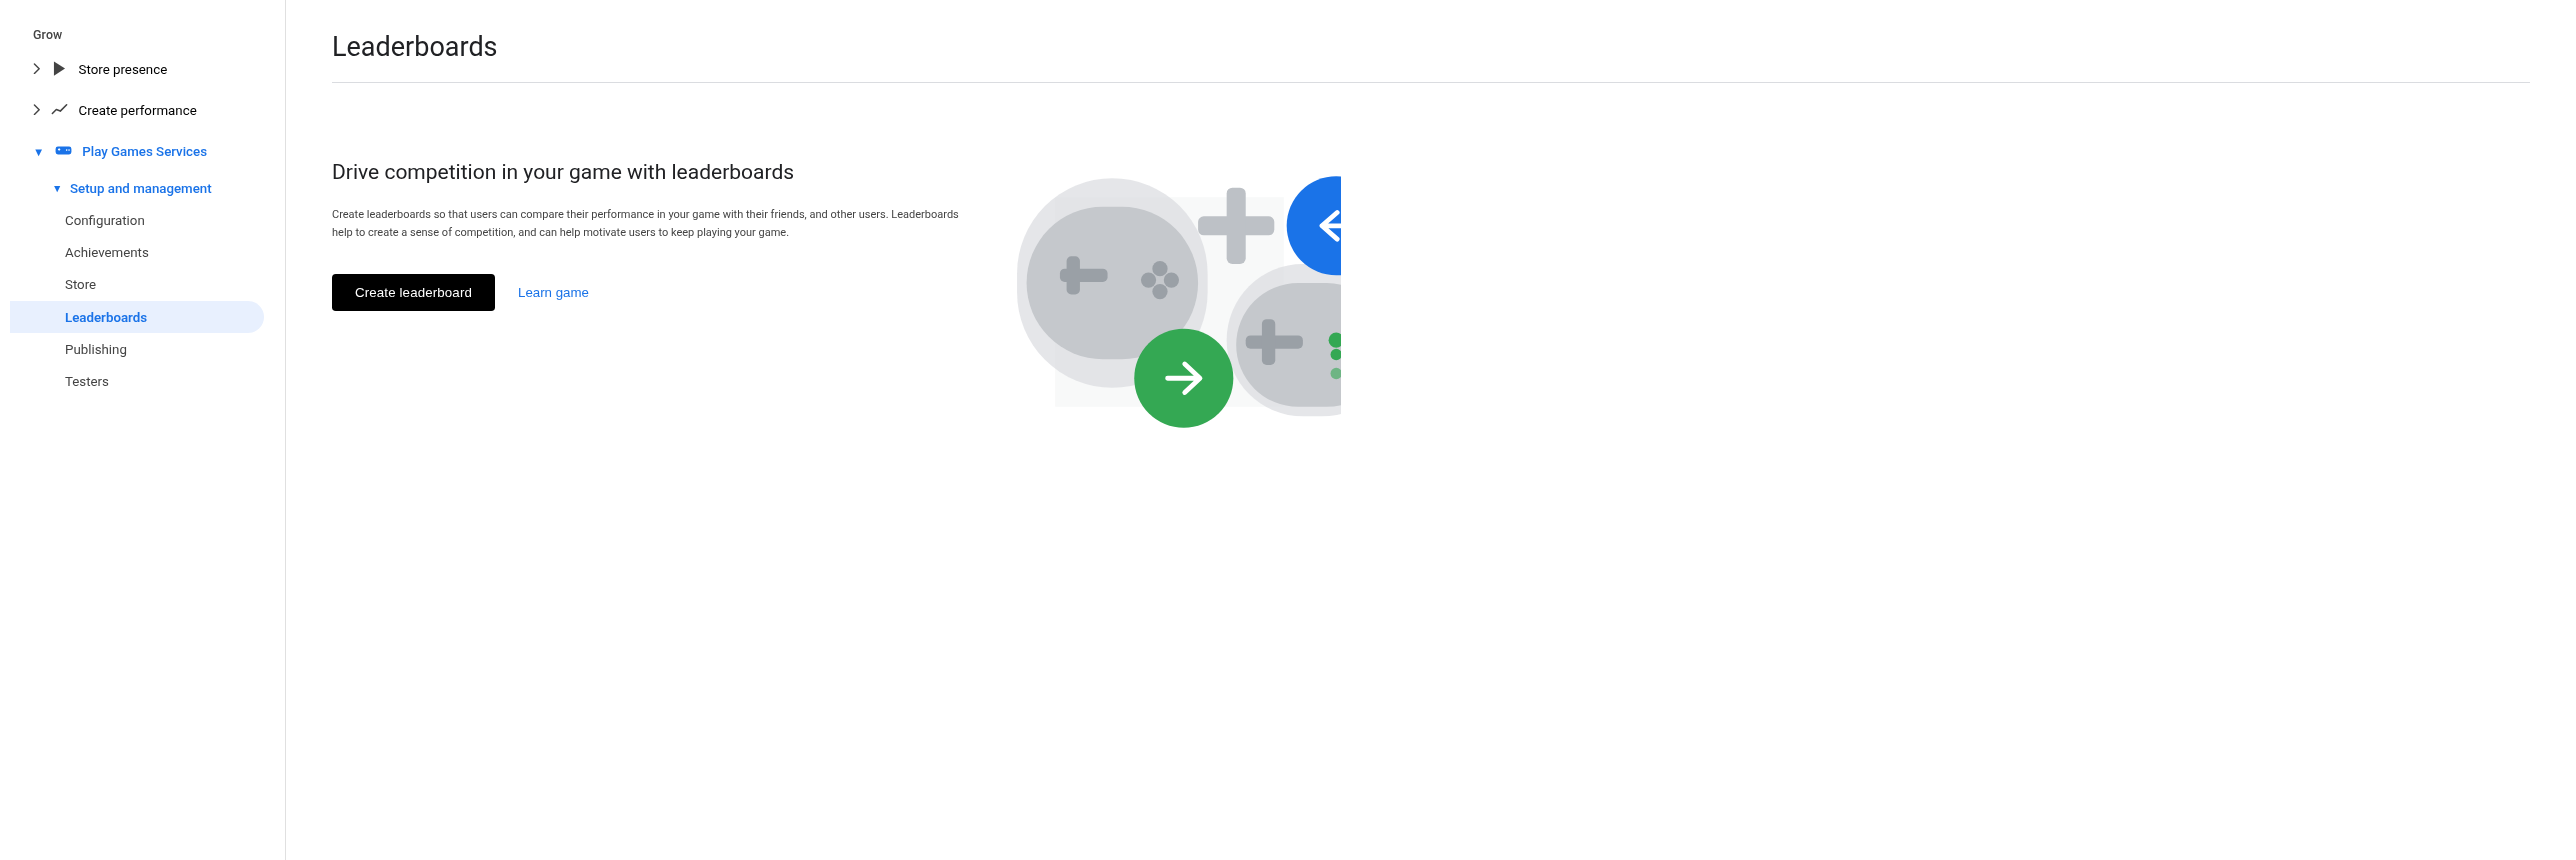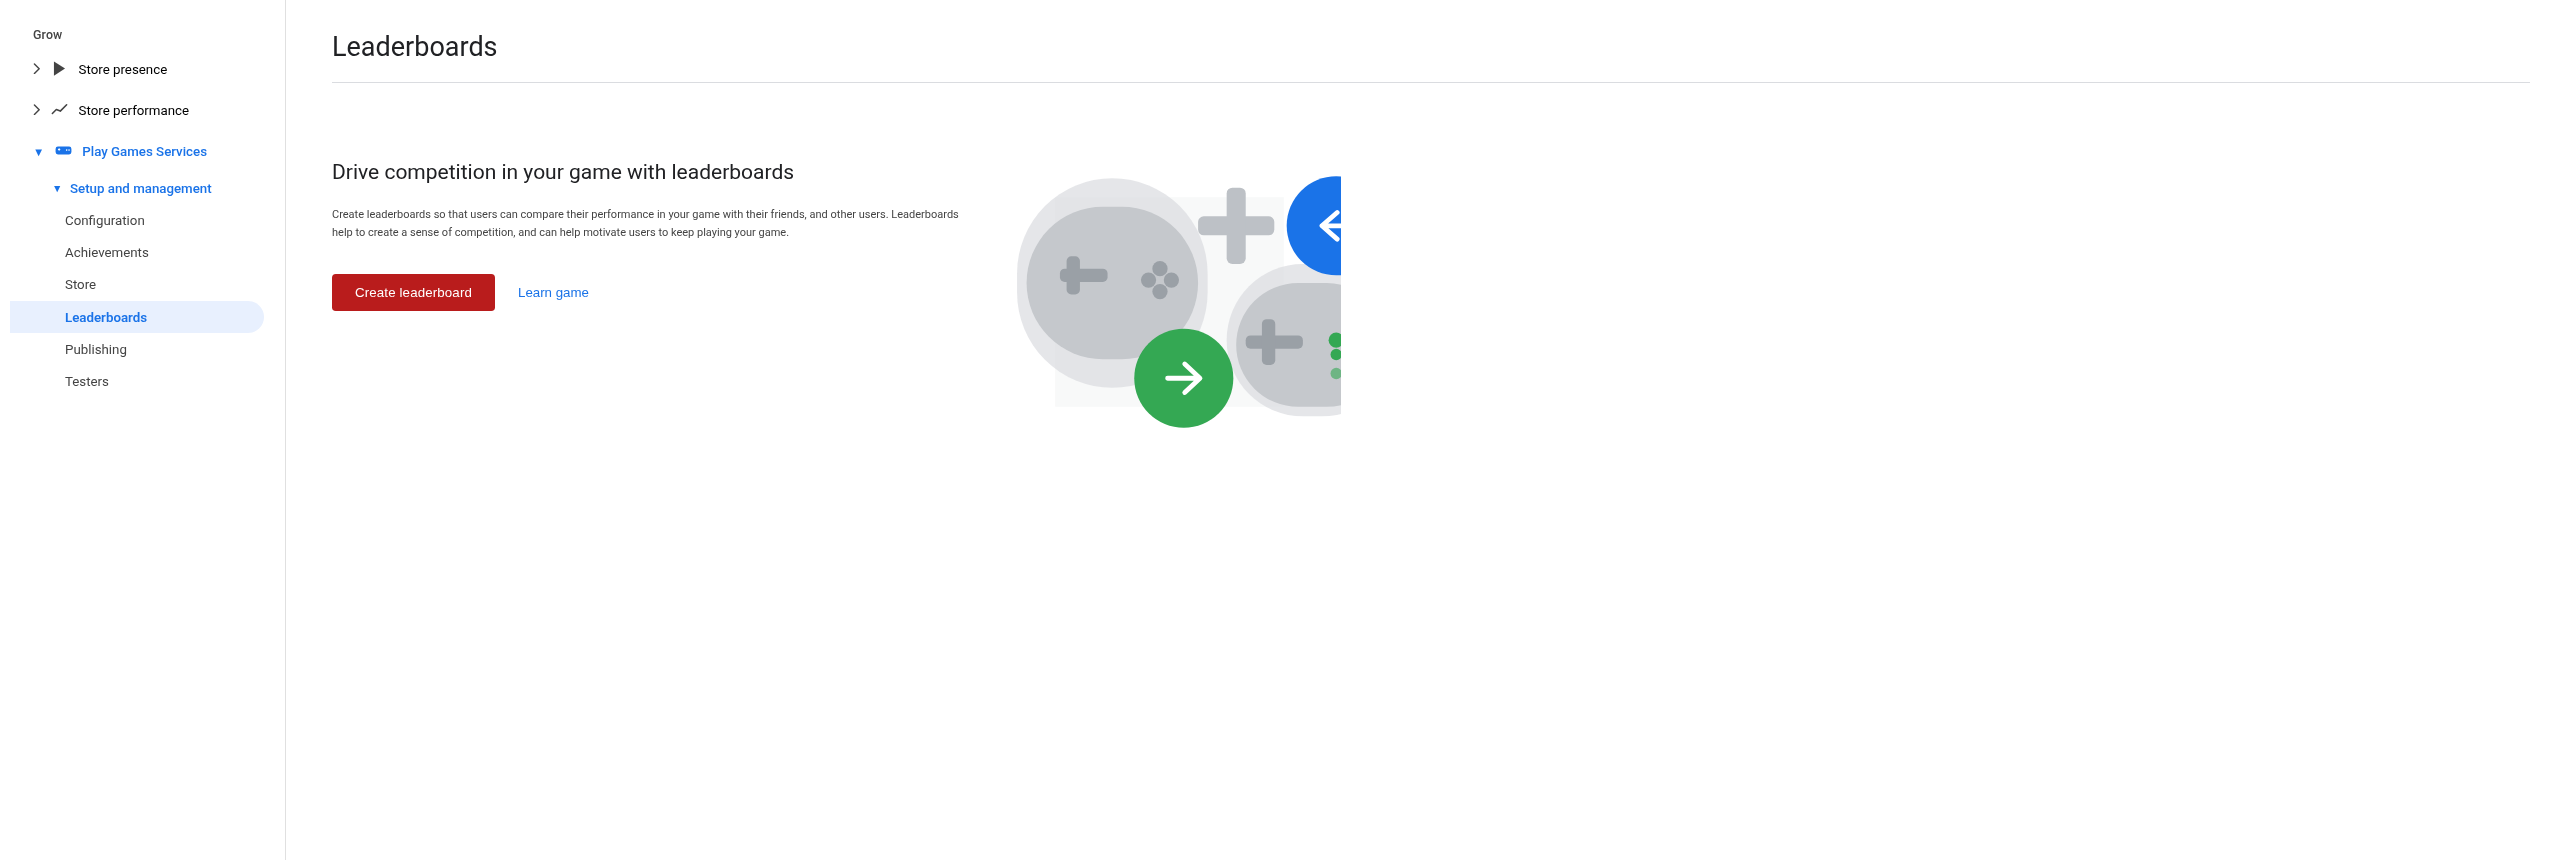--- a/index.html
+++ b/index.html
@@ -133,21 +133,21 @@
       margin-bottom: 30.5px;
     }
 
     .button-row {
       display: flex;
       align-items: center;
       gap: 23px;
     }
 
     .btn-primary {
-      background: #b91c1c;
+      background: #000000;
       color: #fff;
       border: none;
       border-radius: 3.8px;
       padding: 11.4px 23px;
       font-size: 13.3px;
       font-weight: 500;
       cursor: pointer;
       letter-spacing: 0.01em;
     }
 
@@ -201,21 +201,21 @@
     <span class="chevron">
       <svg width="7.6" height="11.4" viewBox="0 0 8 12" fill="none">
         <path d="M1.5 1L6.5 6L1.5 11" stroke="#444" stroke-width="1.5" stroke-linecap="round" stroke-linejoin="round"></path>
       </svg>
     </span>
     <span class="icon">
       <svg width="19" height="19" viewBox="0 0 24 24" fill="none">
         <polyline points="3,17 8,12 13,14 21,6" stroke="#444" stroke-width="2" stroke-linecap="round" stroke-linejoin="round" fill="none"></polyline>
       </svg>
     </span>
-    <span>Store performance</span>
+    <span>Create performance</span>
   </div>
 
   <div class="sidebar-parent-item blue">
     <span class="chevron-down">▼</span>
     <span class="icon">
       <svg width="19" height="19" viewBox="0 0 24 24" fill="none">
         <rect x="2" y="7" width="20" height="10" rx="3" fill="#1a73e8"></rect>
         <rect x="5" y="10" width="3" height="1.5" rx="0.5" fill="white"></rect>
         <rect x="5.75" y="9.25" width="1.5" height="3" rx="0.5" fill="white"></rect>
         <circle cx="16" cy="11.5" r="1" fill="white"></circle>

